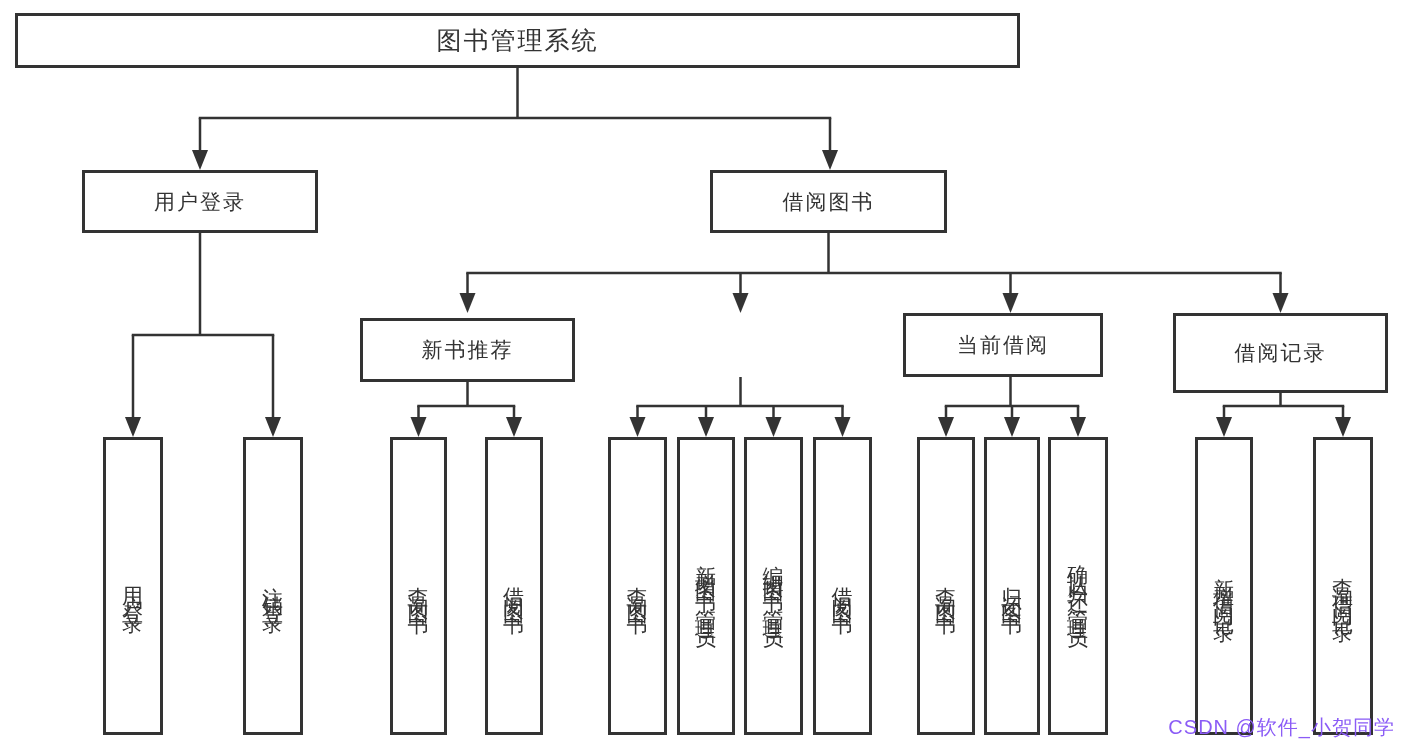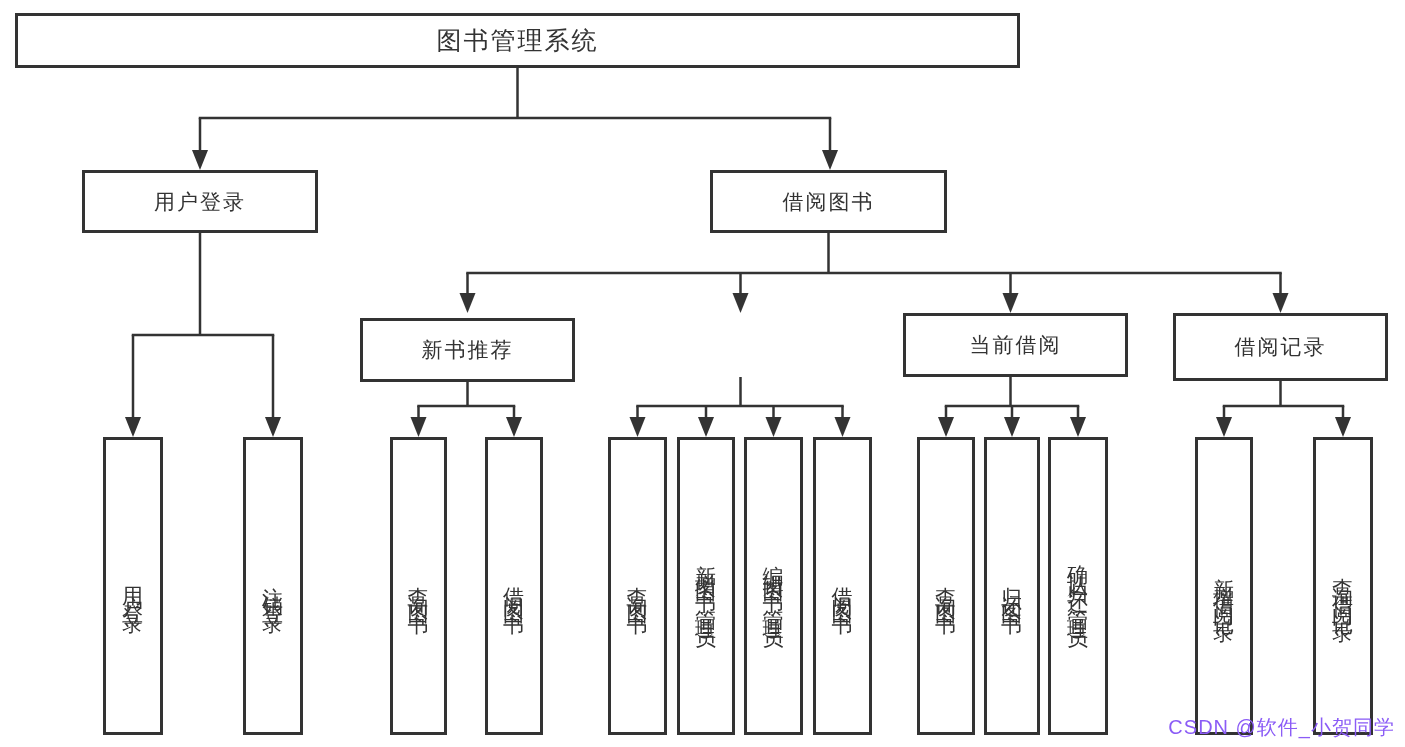--- a/index.html
+++ b/index.html
@@ -92,22 +92,22 @@
       <polygon points="1335,417 1351,417 1343,437" stroke="none"></polygon>
     </g>
   </svg>
 
   <div class="box root-box" style="left:15px;top:13px;width:1005px;height:55px">图书管理系统</div>
 
   <div class="box h-box" style="left:82px;top:170px;width:236px;height:63px">用户登录</div>
   <div class="box h-box" style="left:710px;top:170px;width:237px;height:63px">借阅图书</div>
 
   <div class="box h-box" style="left:360px;top:318px;width:215px;height:64px">新书推荐</div>
-  <div class="box h-box" style="left:903px;top:313px;width:225px;height:64px">当前借阅</div>
-  <div class="box h-box" style="left:1173px;top:313px;width:215px;height:68px">借阅记录</div>
+  <div class="box h-box" style="left:903px;top:313px;width:200px;height:64px">当前借阅</div>
+  <div class="box h-box" style="left:1173px;top:313px;width:215px;height:80px">借阅记录</div>
 
   <div class="box v-box" style="left:103px;top:437px;width:60px;height:298px">用户登录</div>
   <div class="box v-box" style="left:243px;top:437px;width:60px;height:298px">注销登录</div>
 
   <div class="box v-box" style="left:390px;top:437px;width:57px;height:298px">查询图书</div>
   <div class="box v-box" style="left:485px;top:437px;width:58px;height:298px">借阅图书</div>
 
   <div class="box v-box" style="left:608px;top:437px;width:59px;height:298px">查询图书</div>
   <div class="box v-box" style="left:677px;top:437px;width:58px;height:298px">新增图书（管理员）</div>
   <div class="box v-box" style="left:744px;top:437px;width:59px;height:298px">编辑图书（管理员）</div>

